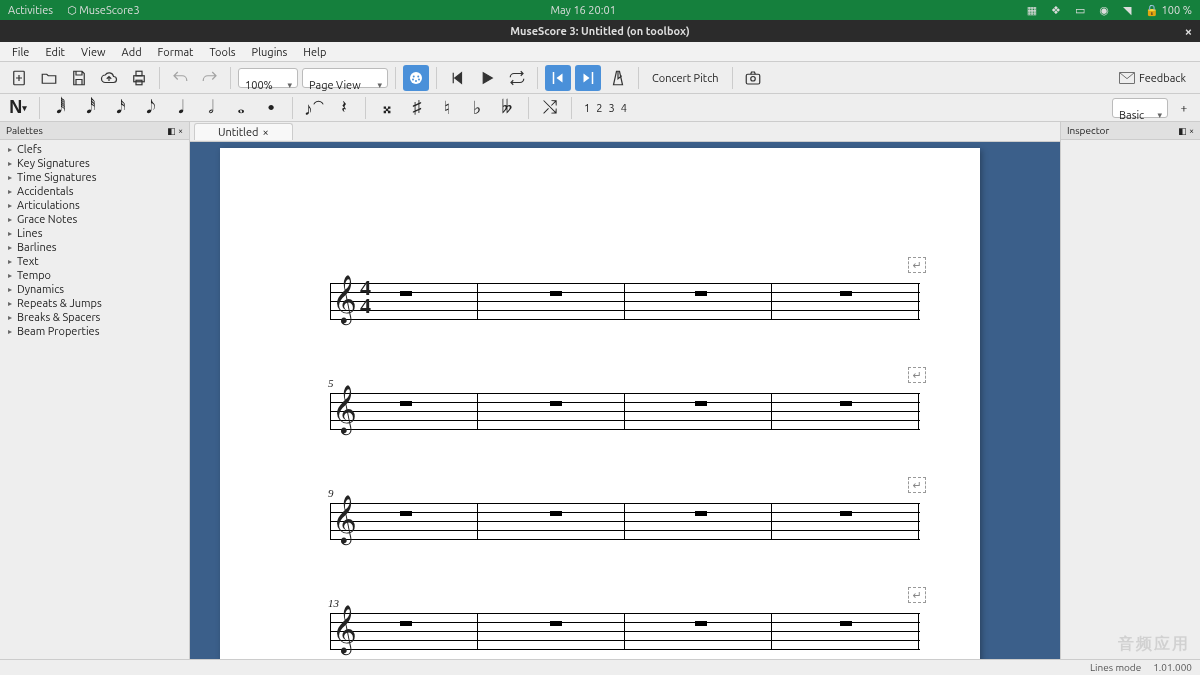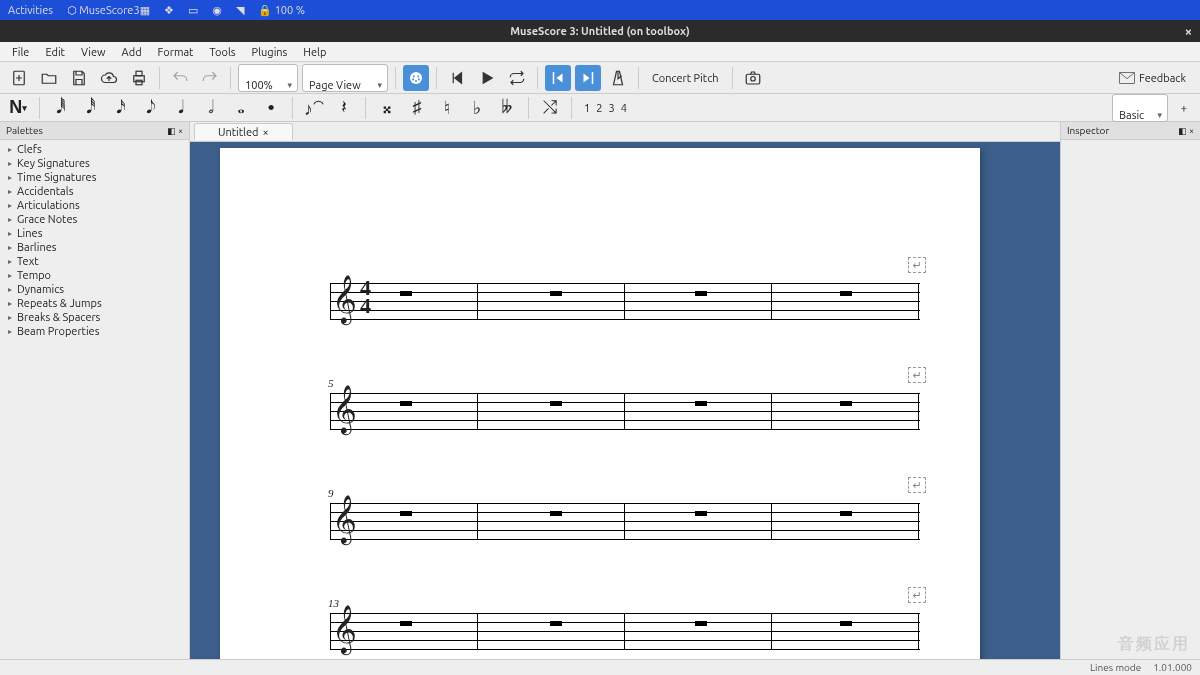--- a/index.html
+++ b/index.html
@@ -1,39 +1,39 @@
 <!DOCTYPE html>
 <html><head>
 <meta charset="utf-8">
 <style>
 * { margin:0; padding:0; box-sizing:border-box; font-family:"Ubuntu","Segoe UI",sans-serif; }
 body { width:1200px; height:675px; background:#e8e8e8; overflow:hidden; font-size:12px; color:#222; }
 
 
-.gnome-bar { height:20px; background:#1d4ed8; color:#ddd; display:flex; align-items:center; padding:0 8px; font-size:11px; }
+.gnome-bar { height:20px; background:#15803d; color:#ddd; display:flex; align-items:center; padding:0 8px; font-size:11px; }
 .gnome-bar .left { display:flex; gap:14px; align-items:center; }
 .gnome-bar .center { flex:1; text-align:center; }
 .gnome-bar .right { display:flex; gap:14px; align-items:center; }
 
 
 .title-bar { height:22px; background:#2b2b2b; color:#ddd; display:flex; align-items:center; justify-content:center; font-size:11px; font-weight:bold; position:relative; }
 .title-bar .close { position:absolute; right:8px; font-size:13px; cursor:pointer; }
 
 
 .menu-bar { height:20px; background:#f2f2f2; border-bottom:1px solid #ccc; display:flex; align-items:center; padding:0 6px; gap:4px; font-size:11px; }
 .menu-bar span { padding:2px 6px; }
 
 
 .toolbar1 { height:32px; background:#eee; border-bottom:1px solid #ccc; display:flex; align-items:center; padding:0 6px; gap:4px; }
 .tbtn { width:26px; height:26px; display:flex; align-items:center; justify-content:center; border-radius:3px; cursor:pointer; }
 .tbtn svg { width:18px; height:18px; fill:none; stroke:#333; stroke-width:1.6; }
 .tbtn.blue { background:#4a90d9; }
 .tbtn.blue svg { stroke:#fff; fill:#fff; }
 .sep { width:1px; height:22px; background:#ccc; margin:0 3px; }
-.combo { height:28px; background:#fff; border:1px solid #bbb; border-radius:3px; padding:14px 18px 0 6px; display:flex; align-items:center; font-size:11px; position:relative; }
+.combo { height:20px; background:#fff; border:1px solid #bbb; border-radius:3px; padding:14px 18px 0 6px; display:flex; align-items:center; font-size:11px; position:relative; }
 .combo::after { content:"▾"; position:absolute; right:5px; font-size:9px; color:#666; }
 .feedback { margin-left:auto; display:flex; align-items:center; gap:4px; font-size:11px; padding:0 8px; }
 
 
 .toolbar2 { height:28px; background:#eee; border-bottom:1px solid #ccc; display:flex; align-items:center; padding:0 6px; gap:6px; }
 .nbtn { width:24px; height:24px; display:flex; align-items:center; justify-content:center; font-family:serif; font-size:18px; cursor:pointer; }
 .voice-num { font-size:11px; padding:0 3px; cursor:pointer; }
 .basic { margin-left:auto; }
 
 
@@ -77,20 +77,21 @@
 .watermark { position:absolute; right:10px; bottom:20px; font-size:16px; color:rgba(0,0,0,0.12); font-weight:bold; letter-spacing:2px; }
 </style>
 </head>
 <body>
 
 <div class="gnome-bar">
   <div class="left">
     <span>Activities</span>
     <span>⬡ <span>MuseScore3</span></span>
   </div>
+  <div class="center"><span>May 16  20:01</span></div>
   <div class="right">
     <span>▦</span>
     <span>❖</span>
     <span>▭</span>
     <span>◉</span>
     <span>◥</span>
     <span>🔒 <span>100 %</span></span>
   </div>
 </div>
 

